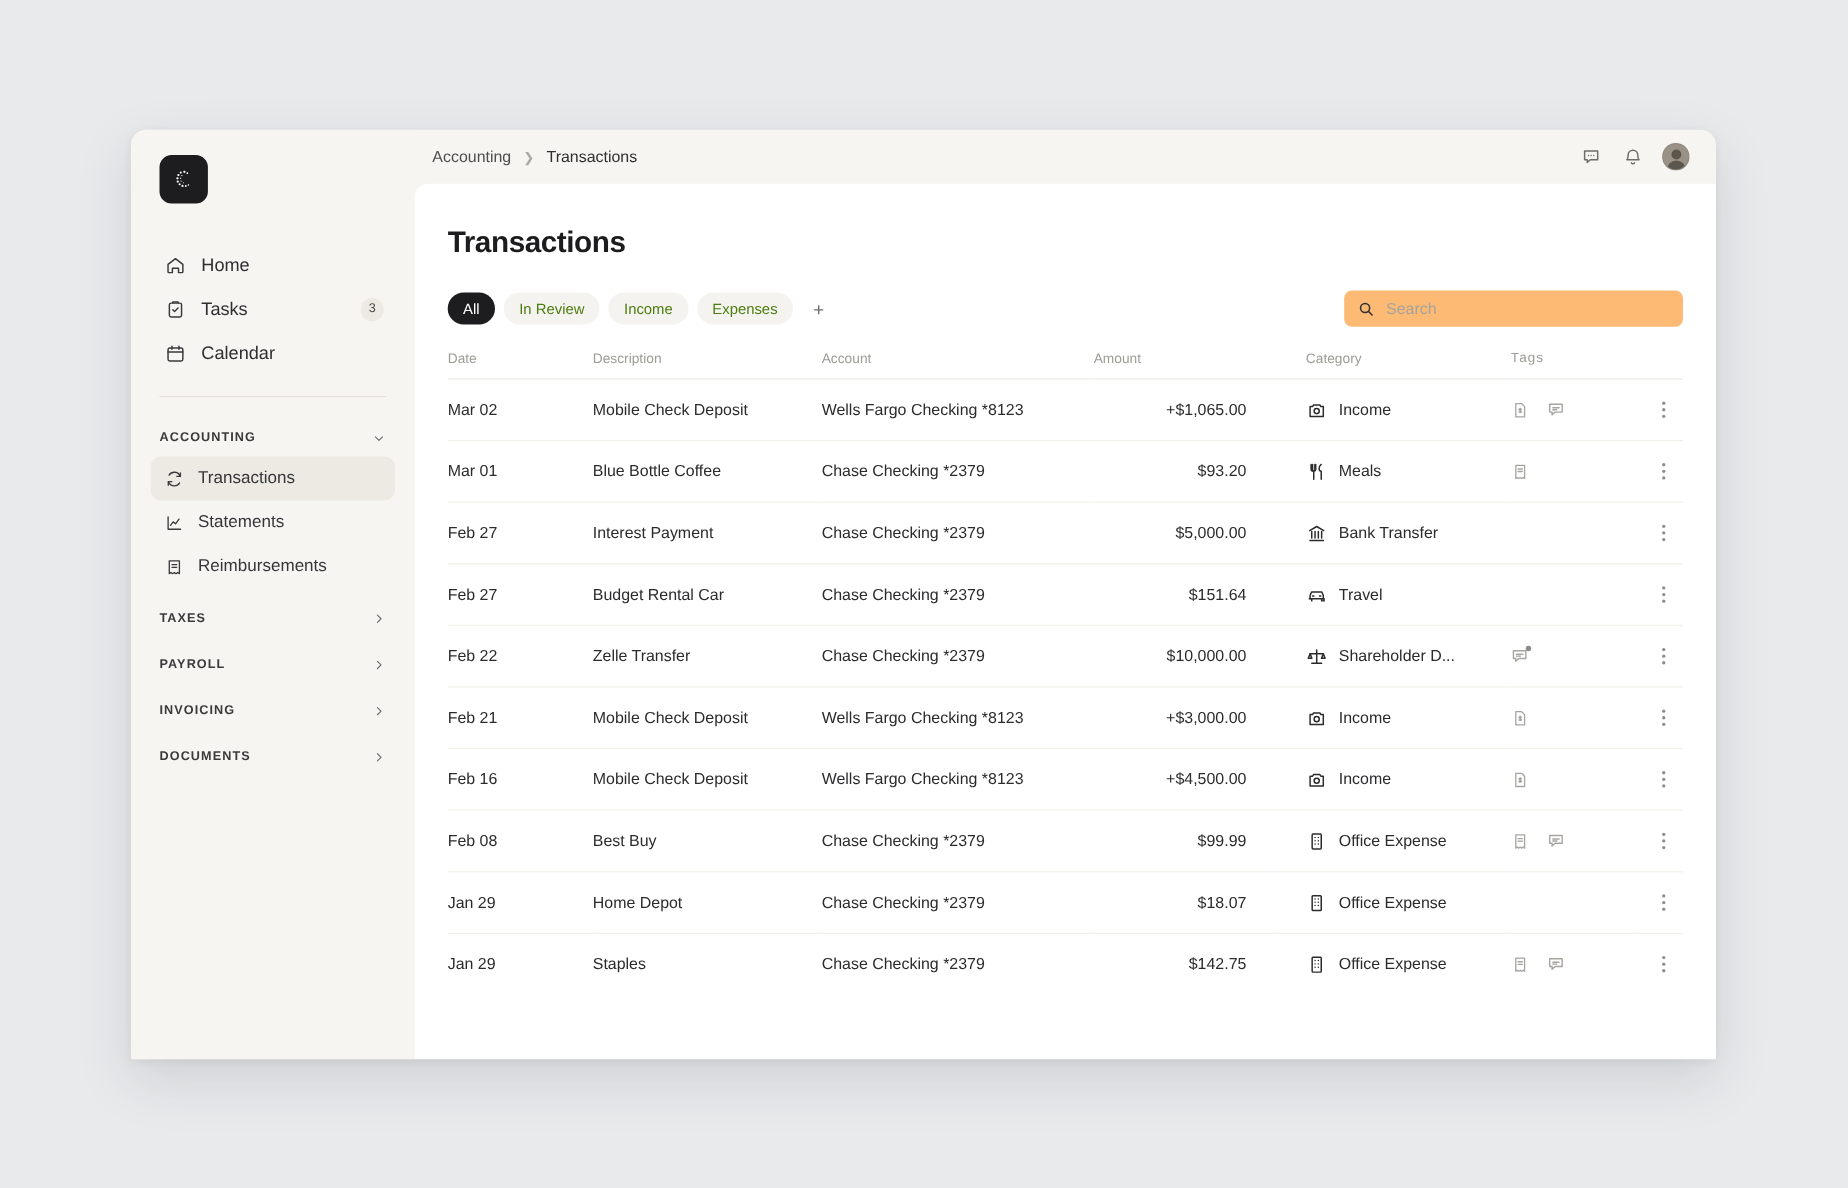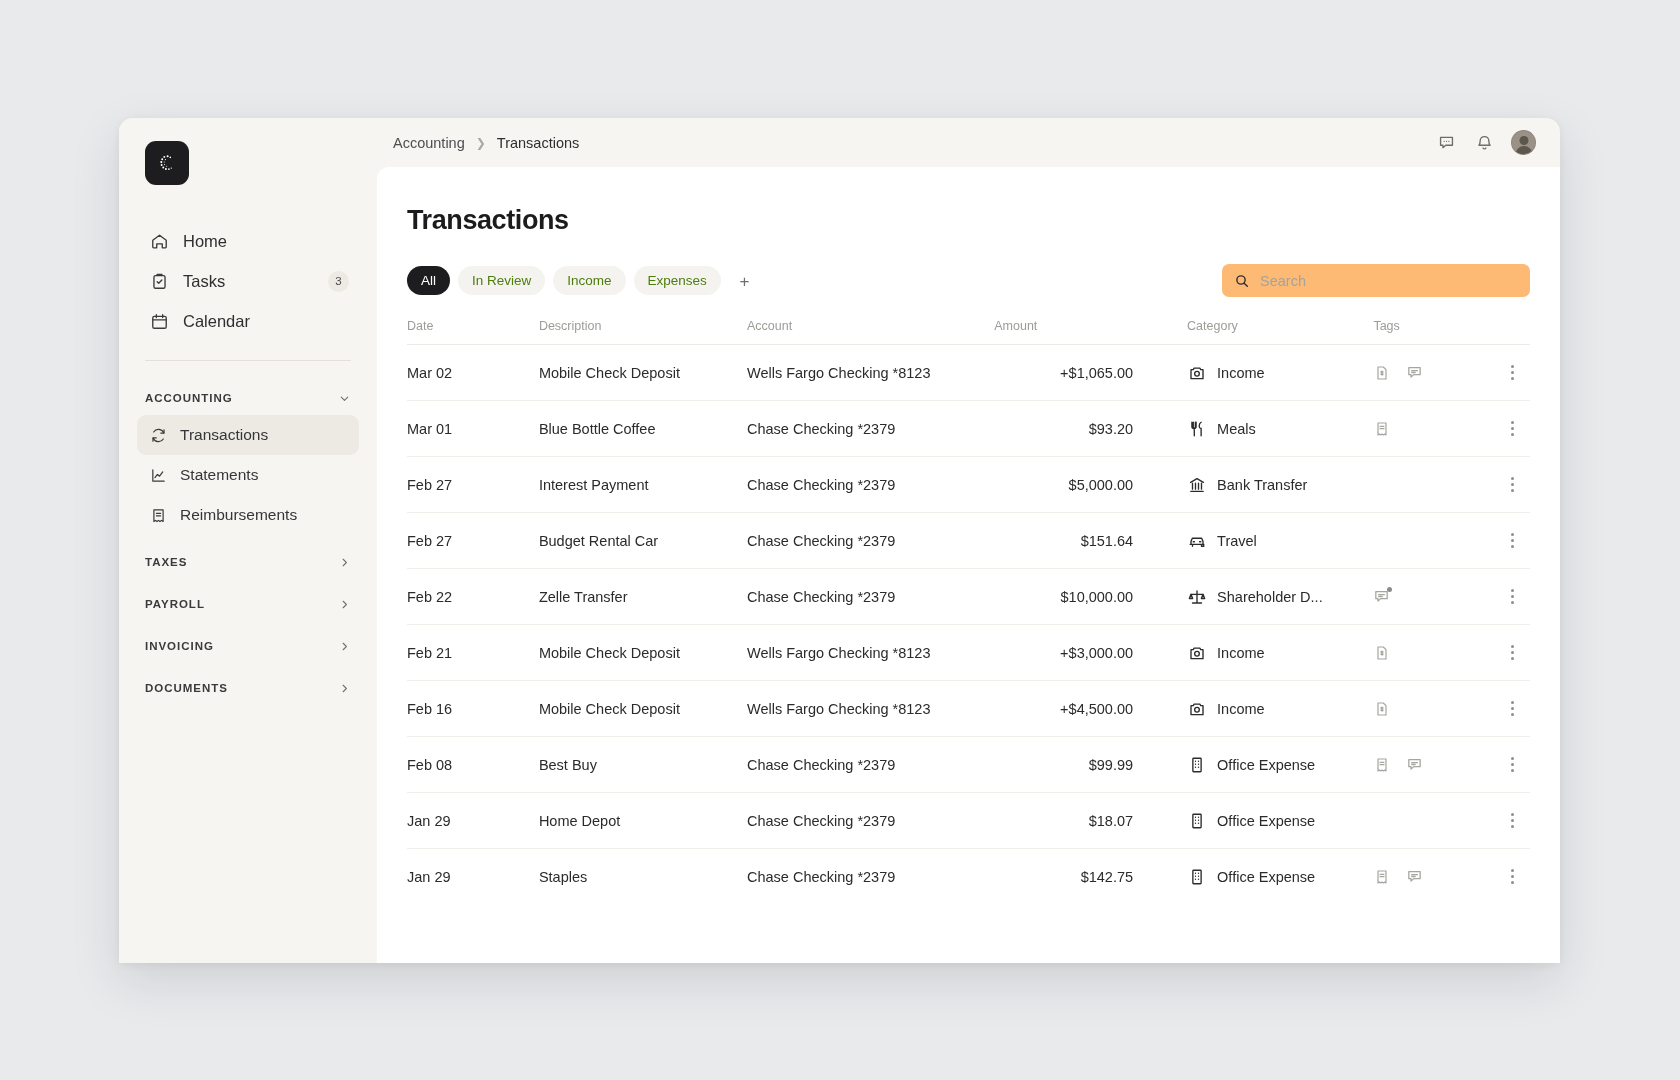--- a/index.html
+++ b/index.html
@@ -153,21 +153,21 @@
     font-size: 14.5px; color: #2b2b2d;
     padding: 18px 0; border-bottom: 1px solid #f1efe9;
     vertical-align: middle;
   }
   tr:last-child td { border-bottom: 0; }
   .c-date  { width: 128px; }
   .c-desc  { width: 202px; }
   .c-acct  { width: 240px; }
   .c-amt   { width: 160px; text-align: right; padding-right: 26px !important; }
   .c-cat   { width: 208px; padding-left: 28px !important; }
-  .c-tags  { width: 112px; }
+  .c-tags  { width: 112px; font-family: Liberation Mono, monospace; }
   .c-act   { width: 40px; }
   th.c-amt { text-align: right; padding-right: 26px; }
   th.c-cat { padding-left: 28px; }
   .amt-pos { color: #6c6b66; }
   .cat-cell { display: flex; align-items: center; }
   .cat-cell .ico { width: 19px; height: 19px; margin-right: 11px; flex: 0 0 19px;
     display:flex; align-items:center; justify-content:center; }
   .tags-cell { display: flex; align-items: center; gap: 16px; }
   .tag-ico { width: 17px; height: 17px; position: relative; cursor: pointer;
     display:flex; align-items:center; justify-content:center; }

